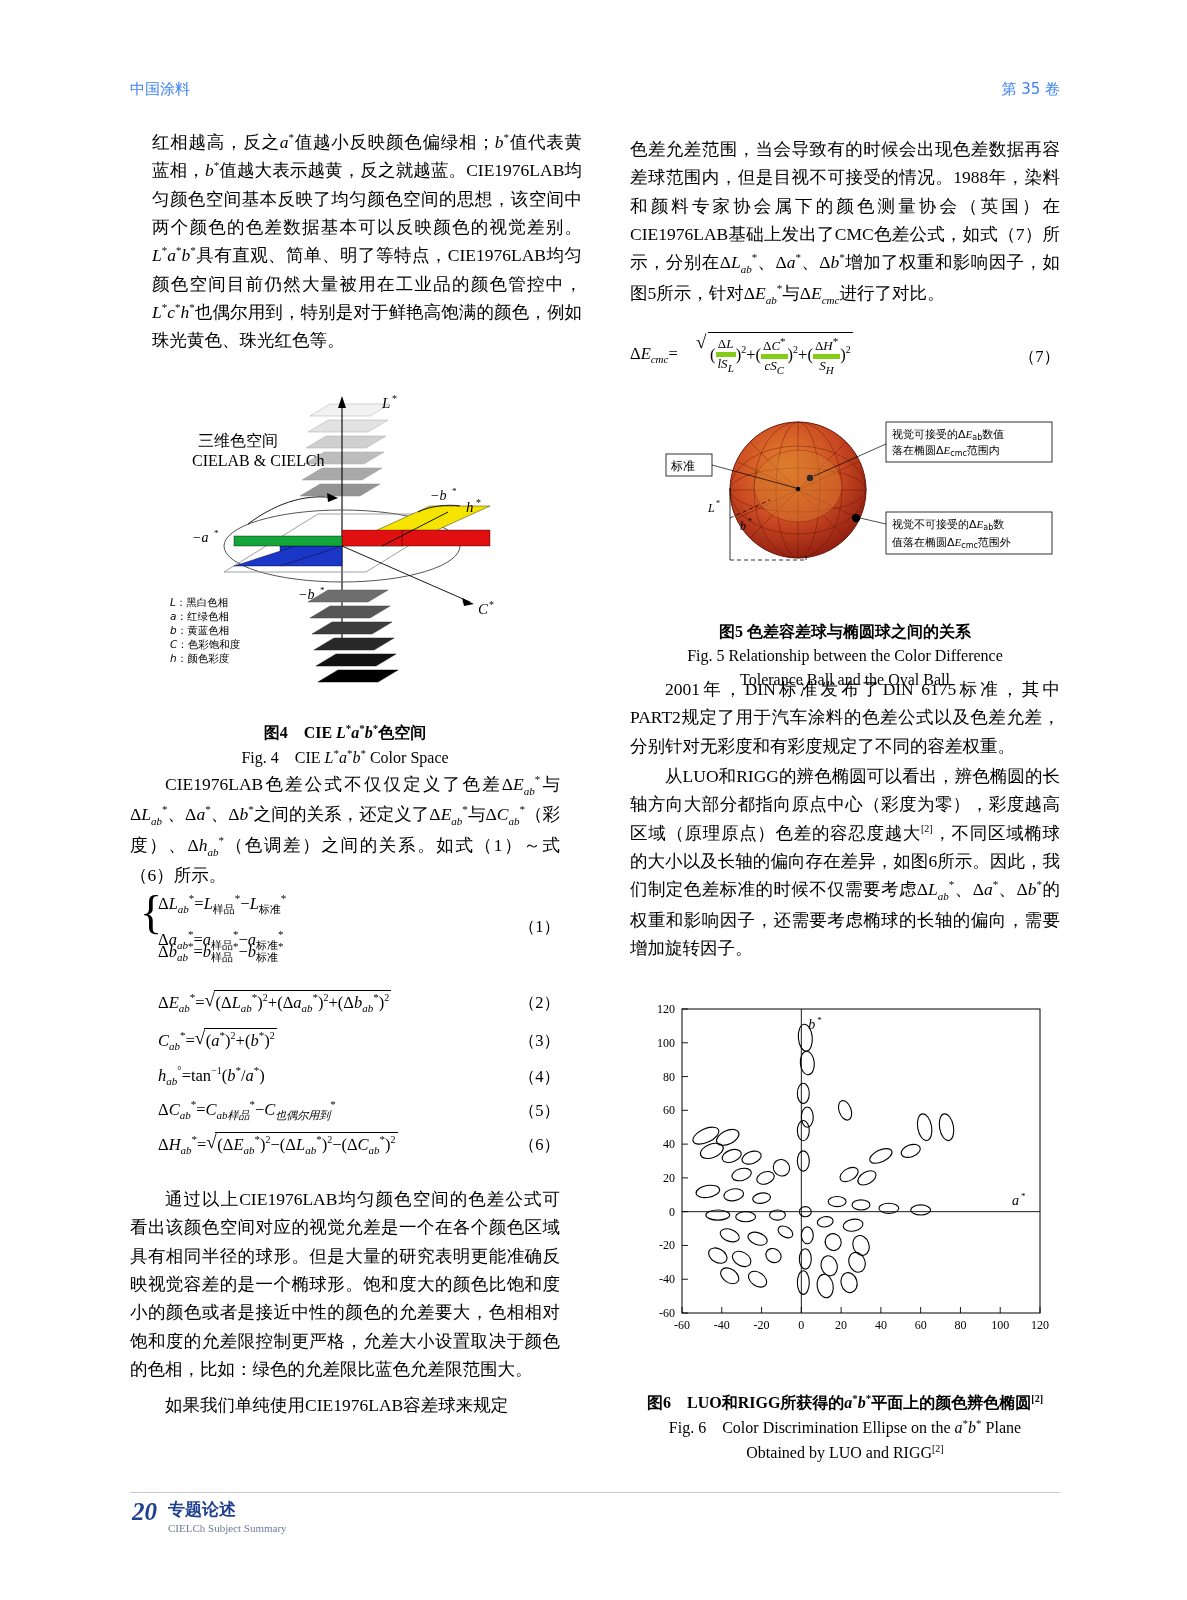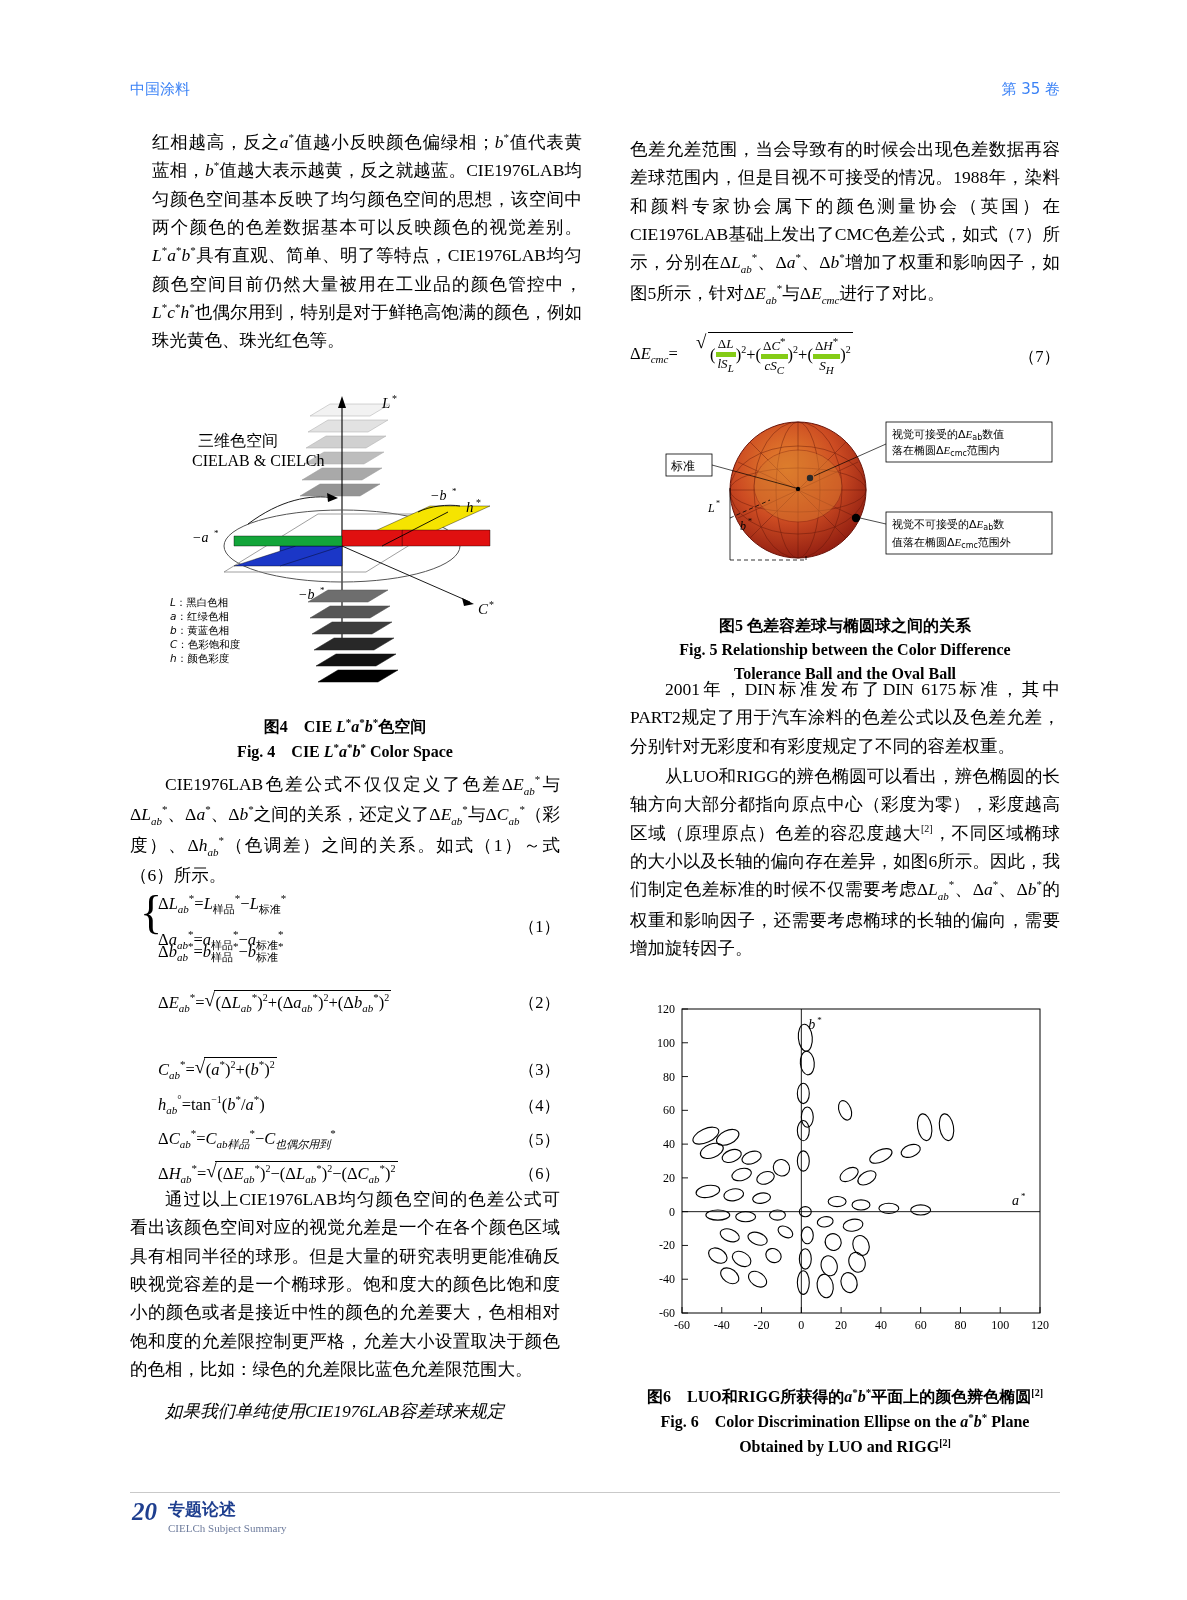--- a/index.html
+++ b/index.html
@@ -26,23 +26,23 @@
   .col-left{left:130px;top:128px;margin-left:22px;}
   .col-right{left:630px;top:128px;margin-top:7px;}
   p{margin:0 0 0 0;text-indent:2em;}
   p.noind{text-indent:0;}
   sup{font-size:10px;vertical-align:super;}
   .it{font-style:italic;font-family:"Liberation Serif",serif;}
   .star{font-size:11px;vertical-align:super;}
   .sub{font-size:11px;vertical-align:sub;}
 
   
-  .figcap{text-align:center;font-size:16px;line-height:1.5;margin-top:14px;}
+  .figcap{text-align:center;font-size:16px;line-height:1.5;margin-top:20px;}
   .figcap .zh{font-weight:bold;}
-  .figcap .en{font-weight:bold;font-family:"Liberation Serif",serif;}
+  .figcap .en{font-weight:normal;font-family:"Liberation Serif",serif;}
 
   
   .fig4{position:absolute;left:130px;top:394px;width:430px;height:300px;}
   .fig4 svg{display:block;}
   .fig4cap{position:absolute;left:130px;top:700px;width:430px;}
 
   
   .eq{position:relative;font-family:"Liberation Serif",serif;font-size:16.5px;}
   .eqno{position:absolute;right:0;}
   .sqrtwrap{display:inline-block;position:relative;padding-left:9px;}
@@ -174,21 +174,21 @@
       <div class="eqno" style="top:26px;">（1）</div>
     </div>
 
     <div class="eq" style="height:40px;margin-top:12px;">
       <div style="position:absolute;left:18px;top:4px;font-size:16.5px;">
         Δ<span class="it">E<span class="sub">ab</span></span><span class="star">*</span>=<span class="sqrtwrap"><span class="bar">(Δ<span class="it">L<span class="sub">ab</span></span><span class="star">*</span>)<sup>2</sup>+(Δ<span class="it">a<span class="sub">ab</span></span><span class="star">*</span>)<sup>2</sup>+(Δ<span class="it">b<span class="sub">ab</span></span><span class="star">*</span>)<sup>2</sup></span></span>
       </div>
       <div class="eqno" style="top:6px;">（2）</div>
     </div>
 
-    <div class="eq" style="height:36px;margin-top:29px;">
+    <div class="eq" style="height:36px;">
       <div style="position:absolute;left:18px;top:2px;font-size:16.5px;">
         <span class="it">C<span class="sub">ab</span></span><span class="star">*</span>=<span class="sqrtwrap"><span class="bar">(<span class="it">a</span><span class="star">*</span>)<sup>2</sup>+(<span class="it">b</span><span class="star">*</span>)<sup>2</sup></span></span>
       </div>
       <div class="eqno" style="top:4px;">（3）</div>
     </div>
 
     <div class="eq" style="height:34px;">
       <div style="position:absolute;left:18px;top:2px;font-size:16.5px;">
         <span class="it">h<span class="sub">ab</span></span><span style="font-size:11px;vertical-align:super;">°</span>=tan<sup>−1</sup>(<span class="it">b</span><span class="star">*</span>/<span class="it">a</span><span class="star">*</span>)
       </div>
@@ -205,21 +205,21 @@
     <div class="eq" style="height:36px;">
       <div style="position:absolute;left:18px;top:2px;font-size:16.5px;">
         Δ<span class="it">H<span class="sub">ab</span></span><span class="star">*</span>=<span class="sqrtwrap"><span class="bar">(Δ<span class="it">E<span class="sub">ab</span></span><span class="star">*</span>)<sup>2</sup>−(Δ<span class="it">L<span class="sub">ab</span></span><span class="star">*</span>)<sup>2</sup>−(Δ<span class="it">C<span class="sub">ab</span></span><span class="star">*</span>)<sup>2</sup></span></span>
       </div>
       <div class="eqno" style="top:4px;">（6）</div>
     </div>
   </div>
 
   <div class="col" style="left:130px;top:1185px;width:430px;">
     <p>通过以上CIE1976LAB均匀颜色空间的色差公式可看出该颜色空间对应的视觉允差是一个在各个颜色区域具有相同半径的球形。但是大量的研究表明更能准确反映视觉容差的是一个椭球形。饱和度大的颜色比饱和度小的颜色或者是接近中性的颜色的允差要大，色相相对饱和度的允差限控制更严格，允差大小设置取决于颜色的色相，比如：绿色的允差限比蓝色允差限范围大。</p>
-    <p style="margin-top:14px;font-style:italic;">如果我们单纯使用CIE1976LAB容差球来规定</p>
+    <p style="margin-top:8px;">如果我们单纯使用CIE1976LAB容差球来规定</p>
   </div>
 
   <div class="col col-right">
     <p class="noind">色差允差范围，当会导致有的时候会出现色差数据再容差球范围内，但是目视不可接受的情况。1988年，染料和颜料专家协会属下的颜色测量协会（英国）在CIE1976LAB基础上发出了CMC色差公式，如式（7）所示，分别在Δ<span class="it">L<span class="sub">ab</span></span><span class="star">*</span>、Δ<span class="it">a</span><span class="star">*</span>、Δ<span class="it">b</span><span class="star">*</span>增加了权重和影响因子，如图5所示，针对Δ<span class="it">E<span class="sub">ab</span></span><span class="star">*</span>与Δ<span class="it">E<span class="sub">cmc</span></span>进行了对比。</p>
   </div>
 
   <div class="eq" style="position:absolute;left:630px;top:330px;width:430px;height:50px;">
     <div style="position:absolute;left:0;top:14px;font-size:16.5px;">Δ<span class="it">E<span class="sub">cmc</span></span>=</div>
     <div style="position:absolute;left:66px;top:2px;font-size:16.5px;">
       <span class="sqrtwrap" style="padding-left:12px;">

